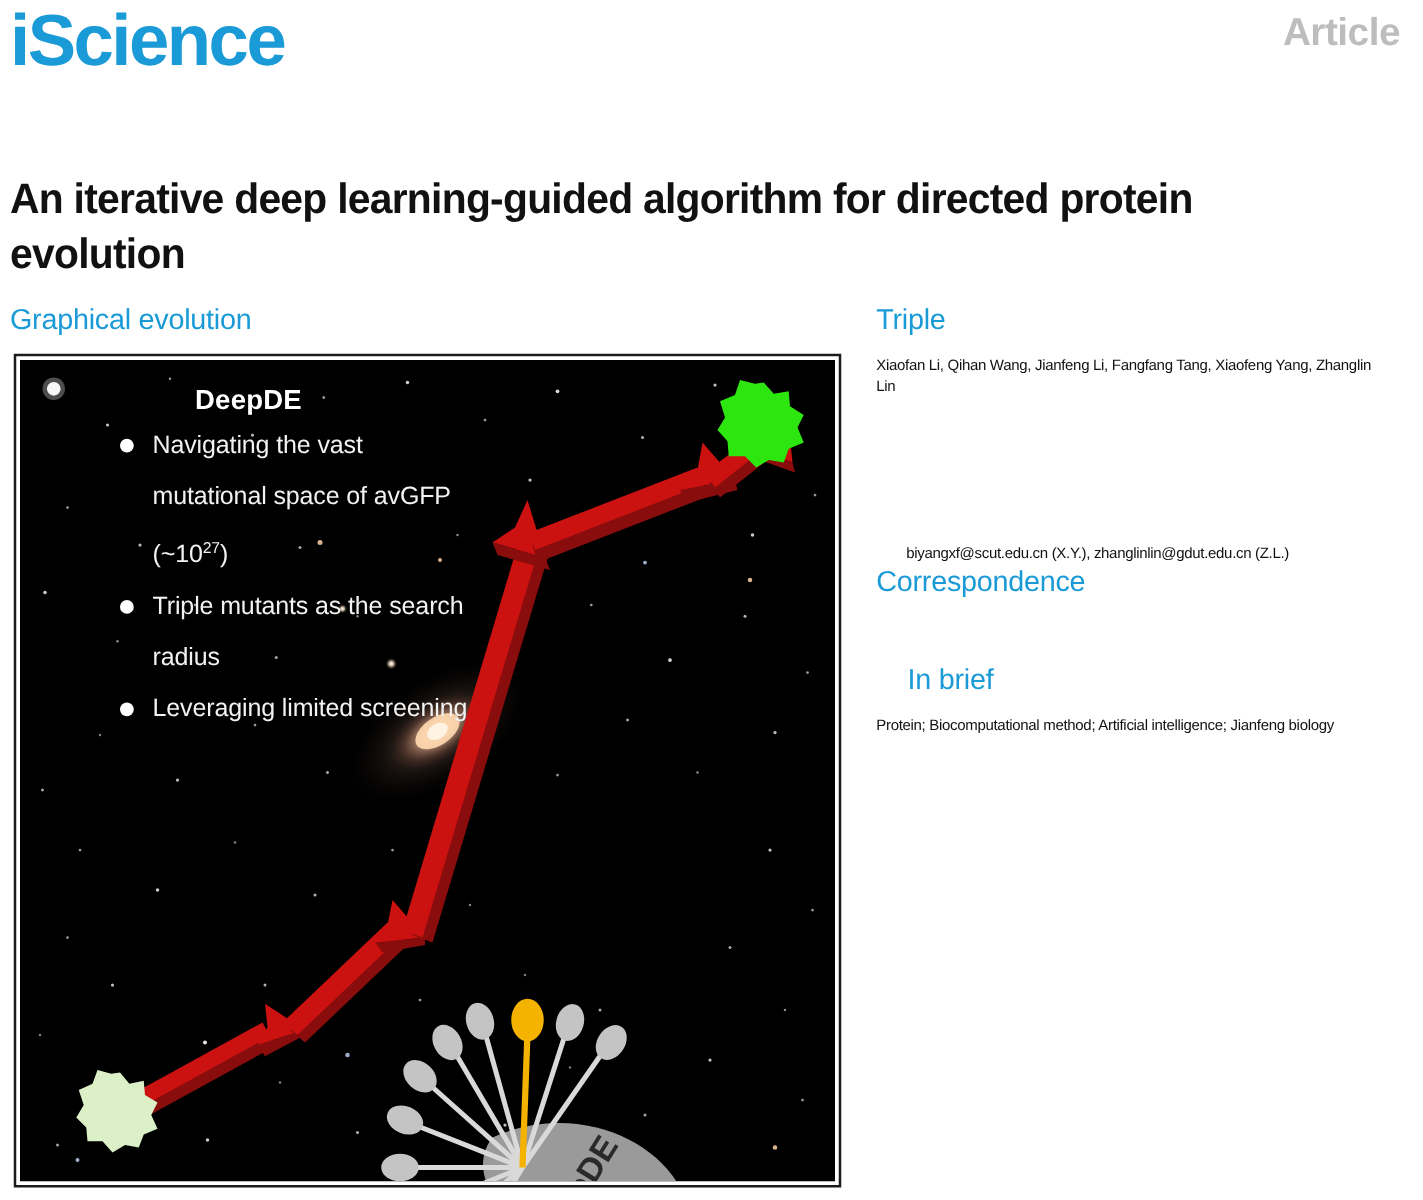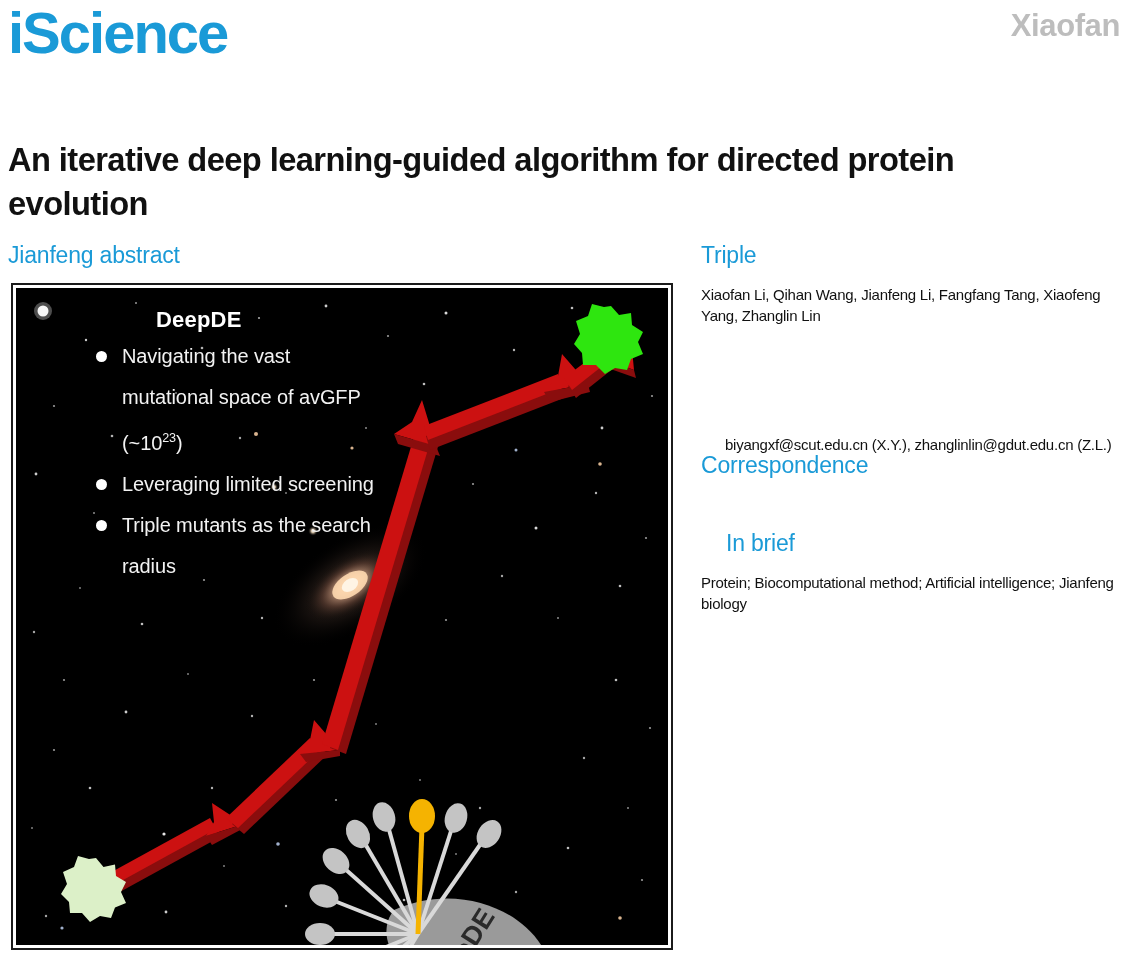--- a/index.html
+++ b/index.html
@@ -57,21 +57,21 @@
   
   .sec-head {
     color: #1a9ad7;
     font-size: 23px;
     font-weight: normal;
     line-height: 1.1;
     letter-spacing: -0.2px;
   }
   .body-text {
     color: #111111;
-    font-size: 15px;
+    font-size: 12px;
     line-height: 1.42;
     letter-spacing: -0.25px;
   }
 
   
   .ga-heading {
     position: absolute;
     left: 8px; top: 243px;
   }
 
@@ -132,25 +132,25 @@
   .rc-corr-body      { position: absolute; top: 434px; left: 0; width: 420px; margin-left: 24px; }
   .rc-brief-head     { position: absolute; top: 531px; left: 0; margin-left: 25px; }
   .rc-brief-body     { position: absolute; top: 572px; left: 0; width: 425px; }
 </style>
 </head>
 <body>
 
 <div class="page">
 
   <div class="journal-logo">iScience</div>
-  <div class="article-tag">Xiaofan</div>
+  <div class="article-tag">Article</div>
 
   <h1 class="paper-title">An iterative deep learning-guided algorithm for directed protein evolution</h1>
 
-  <div class="sec-head ga-heading">Jianfeng abstract</div>
+  <div class="sec-head ga-heading">Graphical evolution</div>
 
   <div class="ga-frame">
     <div class="ga-canvas">
 
       <svg width="652" height="657" viewBox="0 0 652 657">
         <defs>
           <radialGradient id="galaxyCore" cx="50%" cy="50%" r="50%">
             <stop offset="0%" stop-color="#ffe9d2" stop-opacity="1"></stop>
             <stop offset="28%" stop-color="#d8a98a" stop-opacity="0.85"></stop>
             <stop offset="60%" stop-color="#6b4638" stop-opacity="0.5"></stop>
@@ -363,30 +363,30 @@
 
           <text x="44" y="22" fill="#2a2a2a" font-size="27" font-weight="bold" font-family="Liberation Sans, sans-serif" transform="rotate(-58 44 22)" text-anchor="middle">DeepDE</text>
         </g>
       </svg>
 
       <div class="ga-title">DeepDE</div>
 
       <ul class="ga-list">
         <li>
           <span class="dot"></span>
-          <span>Navigating the vast mutational space of avGFP (~10</span><sup>23</sup><span>)</span>
+          <span>Navigating the vast mutational space of avGFP (~10</span><sup>27</sup><span>)</span>
+        </li>
+        <li>
+          <span class="dot"></span>
+          <span>Triple mutants as the search radius</span>
         </li>
         <li>
           <span class="dot"></span>
           <span>Leveraging limited screening</span>
         </li>
-        <li>
-          <span class="dot"></span>
-          <span>Triple mutants as the search radius</span>
-        </li>
       </ul>
     </div>
   </div>
 
   <div class="col-right">
     <div class="sec-head rc-authors-head">Triple</div>
     <div class="body-text rc-authors-body">Xiaofan Li, Qihan Wang, Jianfeng Li, Fangfang Tang, Xiaofeng Yang, Zhanglin Lin</div>
 
     <div class="sec-head rc-corr-head">Correspondence</div>
     <div class="body-text rc-corr-body">biyangxf@scut.edu.cn (X.Y.), zhanglinlin@gdut.edu.cn (Z.L.)</div>

